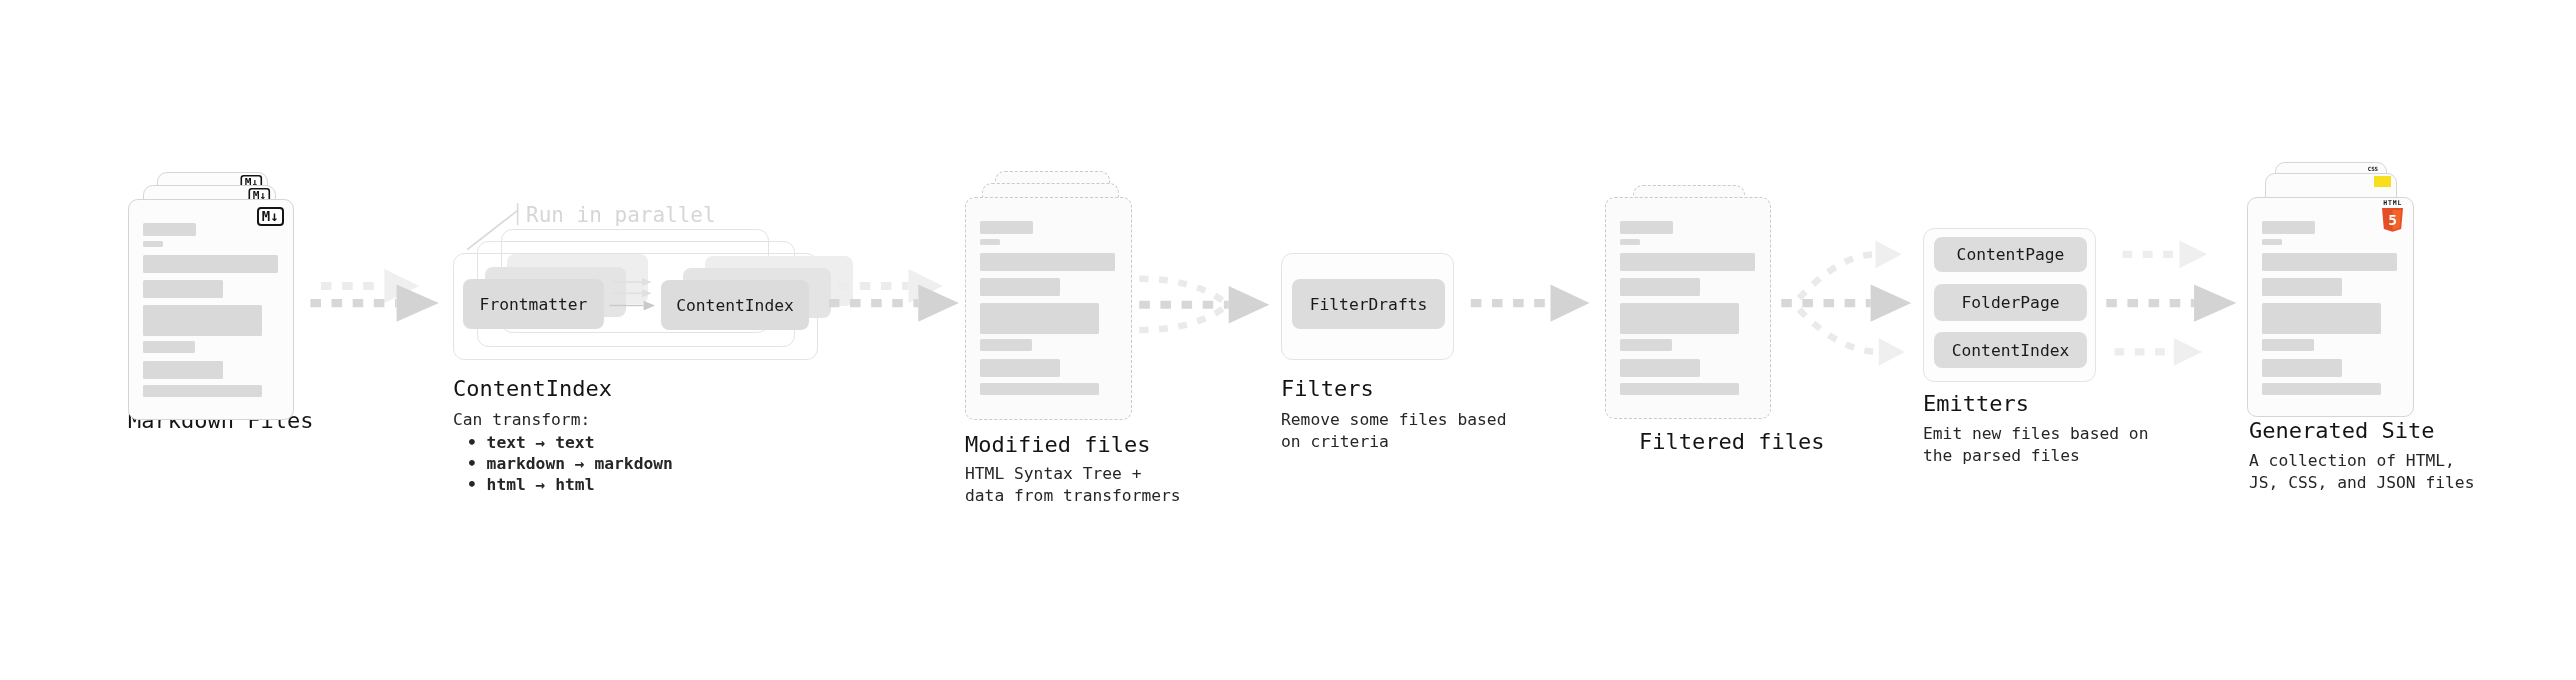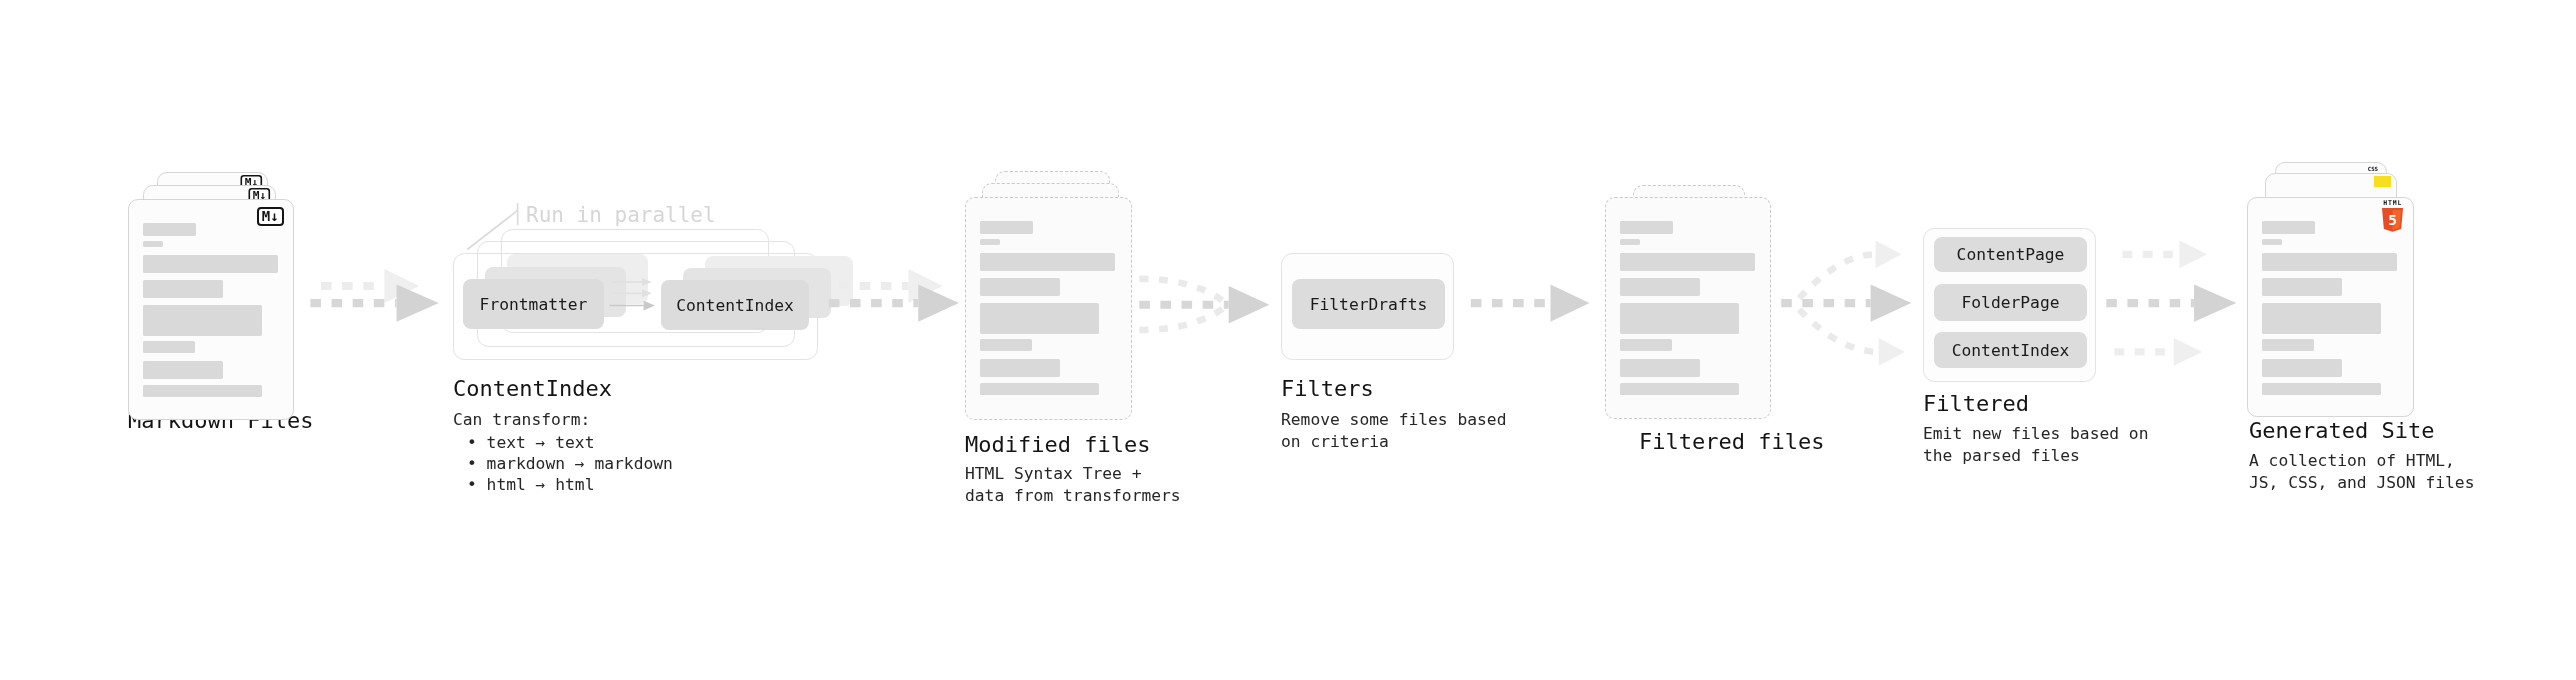--- a/index.html
+++ b/index.html
@@ -18,21 +18,21 @@
   .b8{left:14px;top:185px;width:119px;height:12.2px;}
   .outline-box{position:absolute;border:1.6px solid #e3e3e3;border-radius:11.4px;box-sizing:border-box;}
   .pill{position:absolute;background:#dcdcdc;border-radius:8.1px;display:flex;align-items:center;justify-content:center;
         font-size:16.3px;color:#1a1a1a;box-sizing:border-box;}
   .pill.ghost1{background:#e4e4e4;}
   .pill.ghost2{background:#eeeeee;}
   .stage-title{position:absolute;font-size:22px;color:#141414;white-space:nowrap;}
   .stage-desc{position:absolute;font-size:16.3px;line-height:22px;color:#262626;white-space:pre-line;}
   .note{position:absolute;font-size:21px;color:#d6d6d6;white-space:nowrap;text-align:center;}
   .bullet-list{position:absolute;font-size:16.3px;line-height:21px;color:#262626;}
-  .bullet-list div{white-space:pre;}
+  .bullet-list div{white-space:pre;font-weight:bold;}
   .md-icon{position:absolute;background:#ffffff;border:2.4px solid #141414;border-radius:4.1px;
            font-weight:bold;font-size:14px;color:#141414;line-height:15.4px;padding:0 3.3px;white-space:nowrap;}
   .md-icon.small{transform:scale(.8);transform-origin:top right;}
   .js-badge{position:absolute;background:#f7df1e;width:17px;height:10.6px;}
   .css-badge{position:absolute;width:18px;text-align:center;font-size:5.7px;font-weight:bold;color:#111;
              border-bottom:2.4px solid #2962ff;line-height:6.5px;}
   .html5-icon{position:absolute;width:24.4px;text-align:center;}
   .html5-icon .h5label{font-size:6.5px;font-weight:bold;color:#111;letter-spacing:0.8px;line-height:7.3px;}
   svg.overlay{position:absolute;left:0;top:0;z-index:5;pointer-events:none;}
 </style>
@@ -124,21 +124,21 @@
       <div class="bar b8"></div>
     </div>
     <div class="stage-title" style="left:1607px;top:429px;margin-left:32px;">Filtered files</div>
   </div>
 
   <div>
     <div class="outline-box" style="left:1923px;top:228px;width:173px;height:154px;background:#fdfdfd;"></div>
     <div class="pill" style="left:1934px;top:237px;width:153px;height:35px;">ContentPage</div>
     <div class="pill" style="left:1934px;top:284px;width:153px;height:37px;text-align:right;">FolderPage</div>
     <div class="pill" style="left:1934px;top:332px;width:153px;height:36px;">ContentIndex</div>
-    <div class="stage-title" style="left:1923px;top:391px;">Filtered</div>
+    <div class="stage-title" style="left:1923px;top:391px;">Emitters</div>
     <div class="stage-desc" style="left:1923px;top:423px;">Emit new files based on
 the parsed files</div>
   </div>
 
   <div>
     <div class="card" style="left:2275px;top:162px;width:112px;height:34px;z-index:1;">
       <div class="css-badge" style="right:4.1px;top:3.3px;">CSS</div>
     </div>
     <div class="card" style="left:2265px;top:173px;width:132px;height:39px;z-index:2;">
       <div class="js-badge" style="right:4.9px;top:2.4px;"></div>

